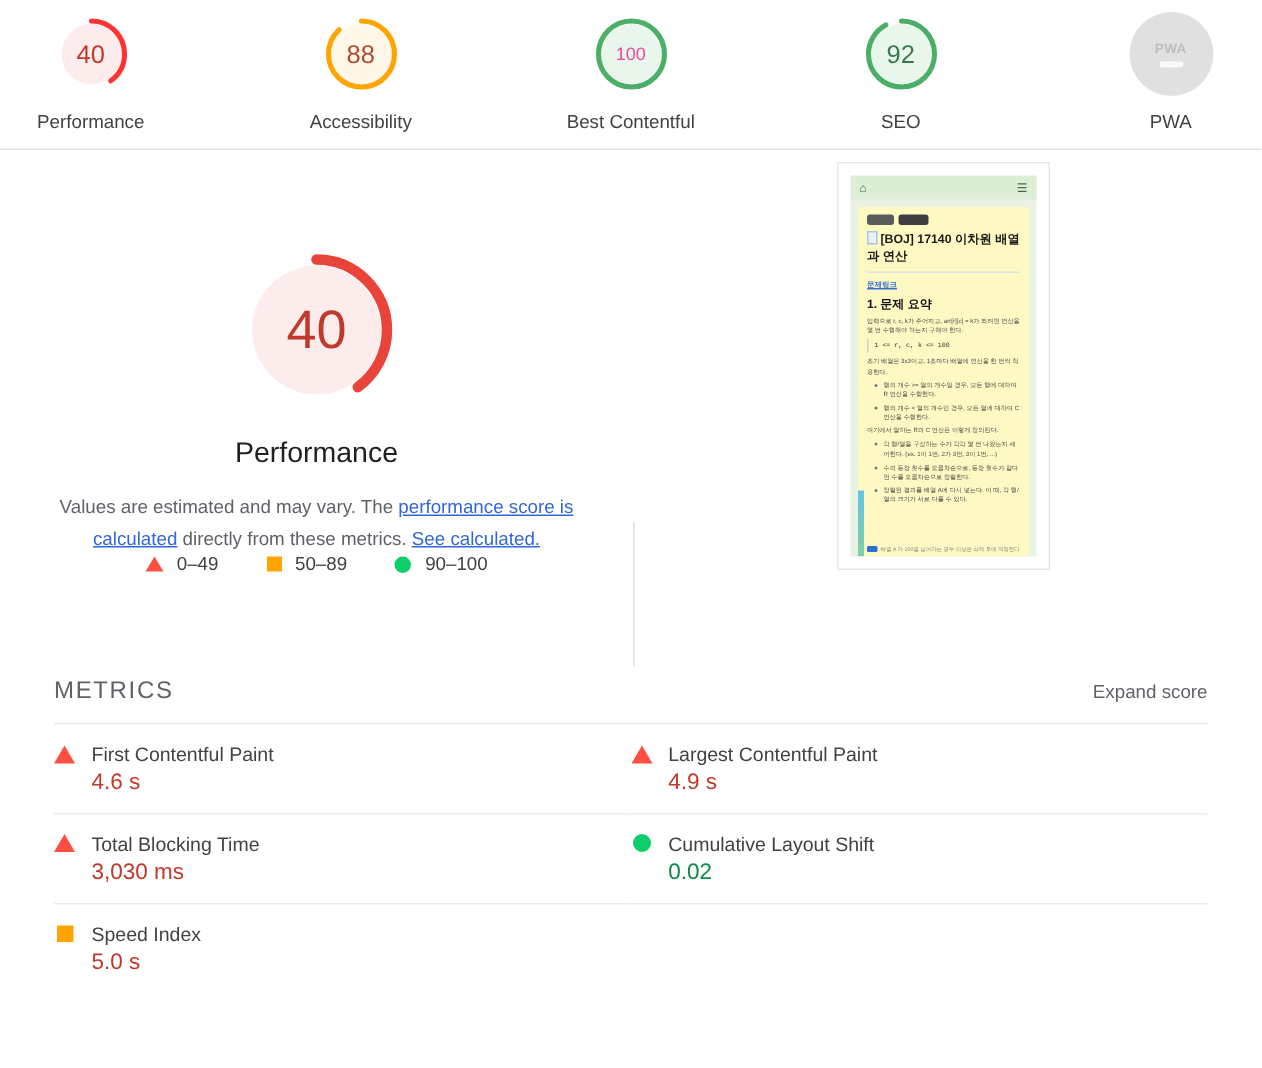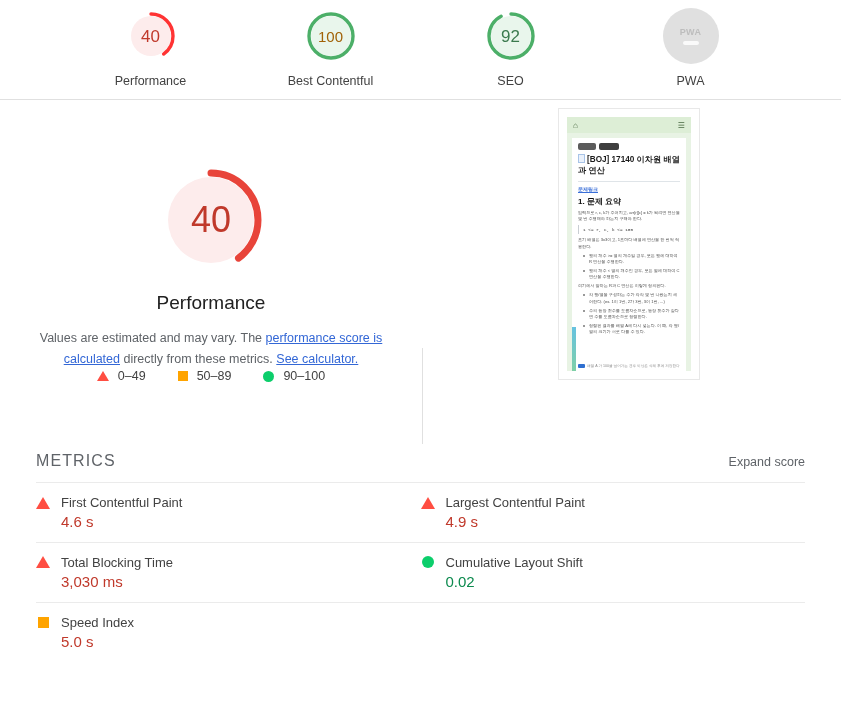--- a/index.html
+++ b/index.html
@@ -135,21 +135,21 @@
   }
   .ph-nav {
     height: 16px;
     display: flex; align-items: center; justify-content: space-between;
     padding: 0 6px;
     background: #ddeed6;
   }
   .ph-nav-ico { font-size: 8px; color: #4b6b43; }
   .ph-card {
     margin: 5px 5px 0 5px;
-    background: #ffffff;
+    background: #fef9c3;
     padding: 5px 6px;
     height: calc(100% - 21px);
     overflow: hidden;
     position: relative;
   }
   .ph-tags { display: flex; gap: 3px; margin-bottom: 4px; }
   .ph-tag { height: 7px; border-radius: 2px; background: #5b5b5b; }
   .ph-tag.t1 { width: 18px; }
   .ph-tag.t2 { width: 20px; background: #3e3e3e; }
   .ph-title {
@@ -239,28 +239,38 @@
     <div class="gauge-wrap">
       <svg viewBox="0 0 56 56">
         <circle cx="28" cy="28" r="20" fill="#fdecec"></circle>
         <circle cx="28" cy="28" r="22" fill="none" stroke="#f33" stroke-width="3.4" stroke-linecap="round" stroke-dasharray="55.3 138.2"></circle>
       </svg>
       <div class="gauge-num" style="color:#c0392b">40</div>
     </div>
     <div class="gauge-label">Performance</div>
   </div>
 
+  <div class="gauge-item">
+    <div class="gauge-wrap">
+      <svg viewBox="0 0 56 56">
+        <circle cx="28" cy="28" r="20" fill="#fff7e8"></circle>
+        <circle cx="28" cy="28" r="22" fill="none" stroke="#ffa400" stroke-width="3.4" stroke-linecap="round" stroke-dasharray="121.6 138.2"></circle>
+      </svg>
+      <div class="gauge-num" style="color:#b04a2e">88</div>
+    </div>
+    <div class="gauge-label">Accessibility</div>
+  </div>
 
   <div class="gauge-item">
     <div class="gauge-wrap">
       <svg viewBox="0 0 56 56">
         <circle cx="28" cy="28" r="20" fill="#e9f6ec"></circle>
         <circle cx="28" cy="28" r="22" fill="none" stroke="#4caf68" stroke-width="3.4" stroke-linecap="round" stroke-dasharray="138.2 0"></circle>
       </svg>
-      <div class="gauge-num" style="color:#a16207;font-size:15px">100</div>
+      <div class="gauge-num" style="color:#ec4899;font-size:12px">100</div>
     </div>
     <div class="gauge-label">Best Contentful</div>
   </div>
 
   <div class="gauge-item">
     <div class="gauge-wrap">
       <svg viewBox="0 0 56 56">
         <circle cx="28" cy="28" r="20" fill="#e9f6ec"></circle>
         <circle cx="28" cy="28" r="22" fill="none" stroke="#4caf68" stroke-width="3.4" stroke-linecap="round" stroke-dasharray="127.1 138.2"></circle>
       </svg>
@@ -286,21 +296,21 @@
       <svg viewBox="0 0 116 116">
         <circle cx="58" cy="58" r="43" fill="#fdecec"></circle>
         <circle cx="58" cy="58" r="47" fill="none" stroke="#e8443a" stroke-width="7" stroke-linecap="round" stroke-dasharray="118.1 295.3"></circle>
       </svg>
       <div class="big-gauge-num" style="color:#c0392b">40</div>
     </div>
 
     <div class="big-title">Performance</div>
 
     <div class="hero-desc">
-      <span>Values are estimated and may vary. The </span><a>performance score is calculated</a><span> directly from these metrics. </span><a>See calculator.</a>
+      <span>Values are estimated and may vary. The </span><a>performance score is calculated</a><span> directly from these metrics. </span><a>See calculated.</a>
     </div>
 
     <div class="legend">
       <div class="legend-entry">
         <span class="sh-triangle"></span>
         <span>0–49</span>
       </div>
       <div class="legend-entry">
         <span class="sh-square"></span>
         <span>50–89</span>

